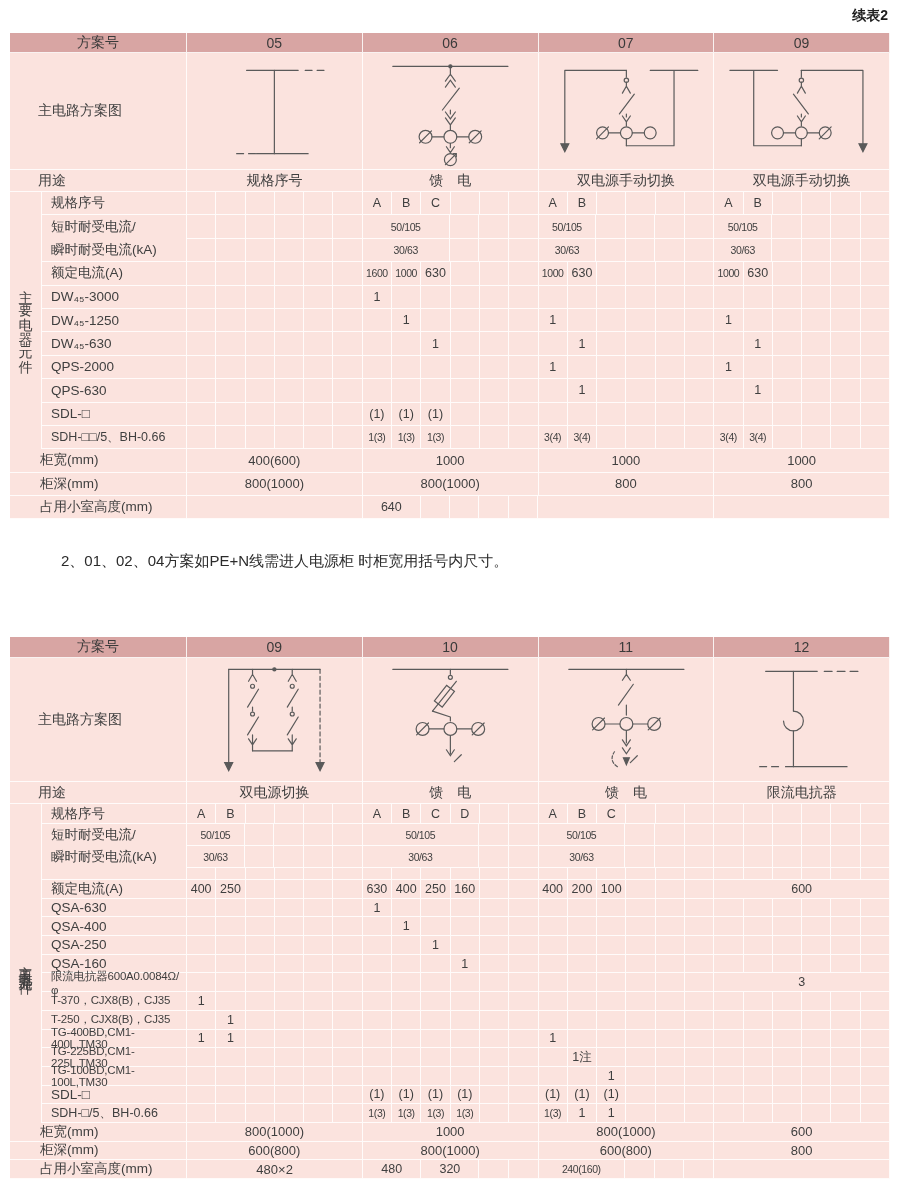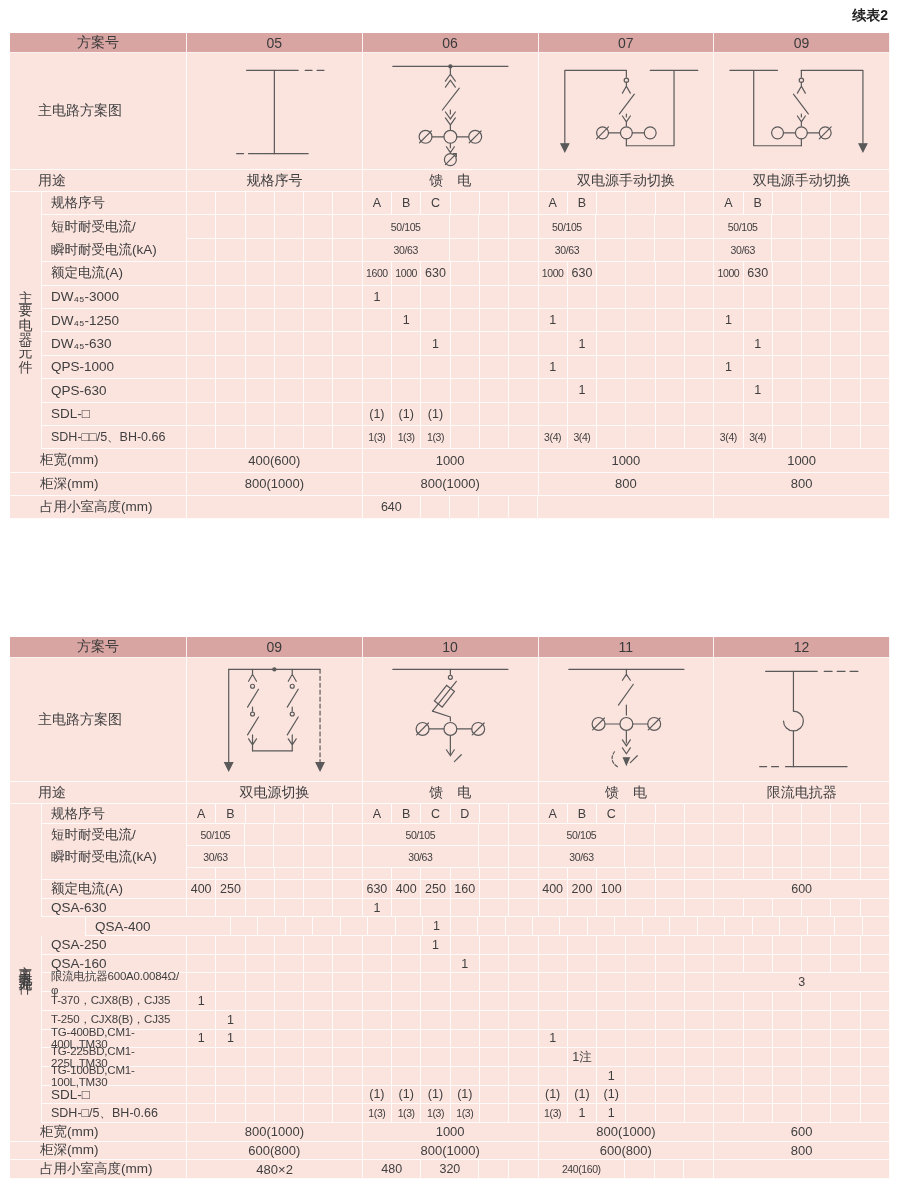--- a/index.html
+++ b/index.html
@@ -360,21 +360,21 @@
         <div class="sub" style="flex: 1 1 0px;"></div>
         <div class="sub" style="flex: 1 1 0px;">1</div>
         <div class="sub" style="flex: 1 1 0px;"></div>
         <div class="sub" style="flex: 1 1 0px;"></div>
         <div class="sub" style="flex: 1 1 0px;"></div>
         <div class="sub" style="flex: 1 1 0px;"></div>
       </div>
     </div>
     <div class="trow" style="height: 23.4px;">
       <div class="cell bandspacer"></div>
-      <div class="cell rlabel">QPS-1000</div>
+      <div class="cell rlabel">QPS-2000</div>
       <div class="cell scheme subgrid">
         <div class="sub" style="flex: 1 1 0px;"></div>
         <div class="sub" style="flex: 1 1 0px;"></div>
         <div class="sub" style="flex: 1 1 0px;"></div>
         <div class="sub" style="flex: 1 1 0px;"></div>
         <div class="sub" style="flex: 1 1 0px;"></div>
         <div class="sub" style="flex: 1 1 0px;"></div>
       </div>
       <div class="cell scheme subgrid">
         <div class="sub" style="flex: 1 1 0px;"></div>
@@ -535,20 +535,21 @@
       </div>
       <div class="cell scheme fullv" style="justify-content: center;"></div>
       <div class="cell scheme fullv" style="justify-content: center;"></div>
     </div>
     <div class="band" style="top: 159px; height: 257.4px;">
       <span class="bandtext" style="letter-spacing: 14px;">主要电器元件</span>
     </div>
   </div>
 
 <div class="notes">
+  <div class="nrow ind"><span>2、01、02、04方案如PE+N线需进人电源柜 时柜宽用括号内尺寸。</span></div>
 </div>
 
 <div class="table" style="top: 637px; position: absolute;">
     <div class="trow thead" style="height: 21px;">
       <div class="cell labelcell" style="justify-content: center; padding-left: 0px;">方案号</div>
       <div class="cell scheme hnum">09</div>
       <div class="cell scheme hnum">10</div>
       <div class="cell scheme hnum">11</div>
       <div class="cell scheme hnum">12</div>
     </div>
@@ -822,21 +823,21 @@
       </div>
       <div class="cell scheme subgrid">
         <div class="sub" style="flex: 1 1 0px;"></div>
         <div class="sub" style="flex: 1 1 0px;"></div>
         <div class="sub" style="flex: 1 1 0px;"></div>
         <div class="sub" style="flex: 1 1 0px;"></div>
         <div class="sub" style="flex: 1 1 0px;"></div>
         <div class="sub" style="flex: 1 1 0px;"></div>
       </div>
     </div>
-    <div class="trow" style="height: 18.7px; padding-left: 44px;">
+    <div class="trow" style="height: 18.7px;">
       <div class="cell bandspacer"></div>
       <div class="cell rlabel">QSA-400</div>
       <div class="cell scheme subgrid">
         <div class="sub" style="flex: 1 1 0px;"></div>
         <div class="sub" style="flex: 1 1 0px;"></div>
         <div class="sub" style="flex: 1 1 0px;"></div>
         <div class="sub" style="flex: 1 1 0px;"></div>
         <div class="sub" style="flex: 1 1 0px;"></div>
         <div class="sub" style="flex: 1 1 0px;"></div>
       </div>

